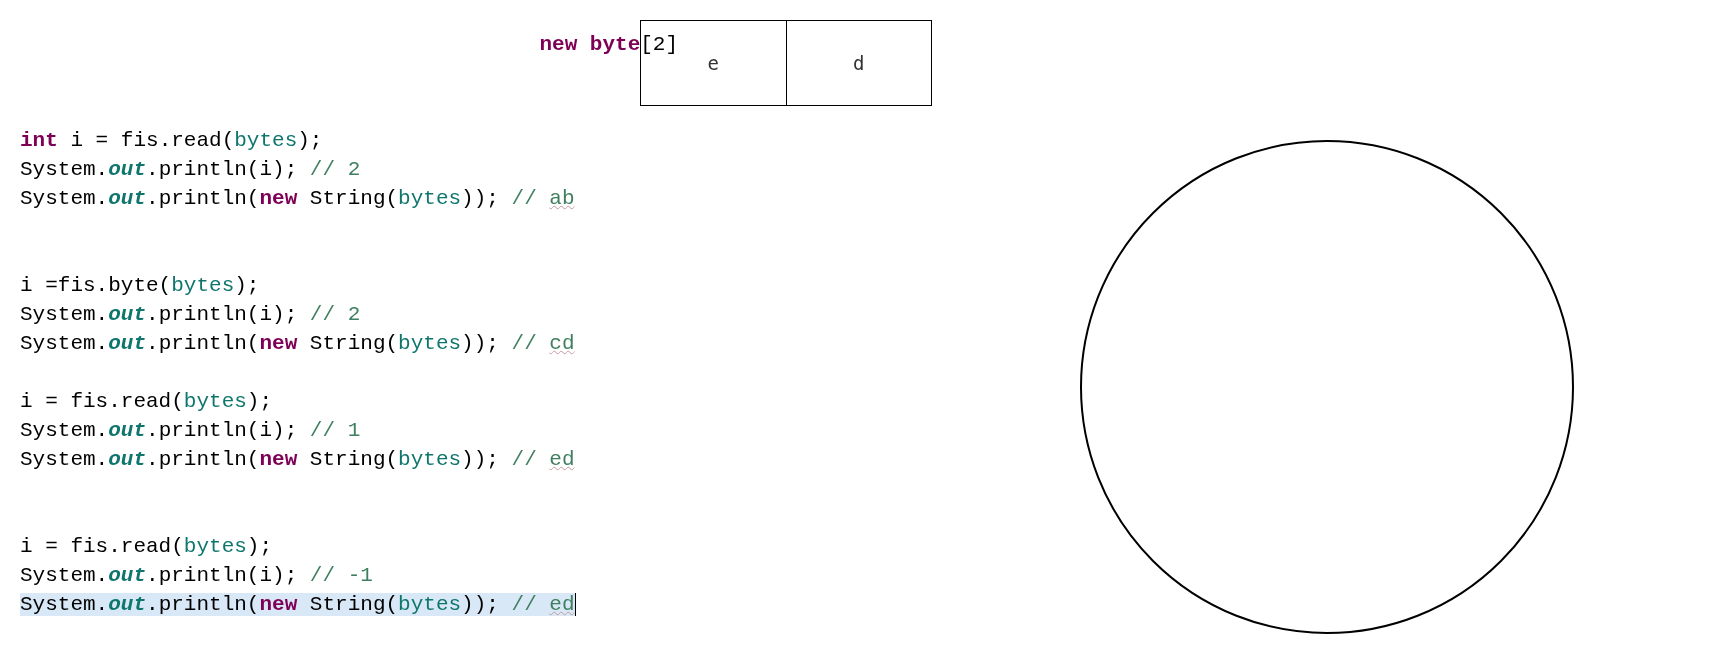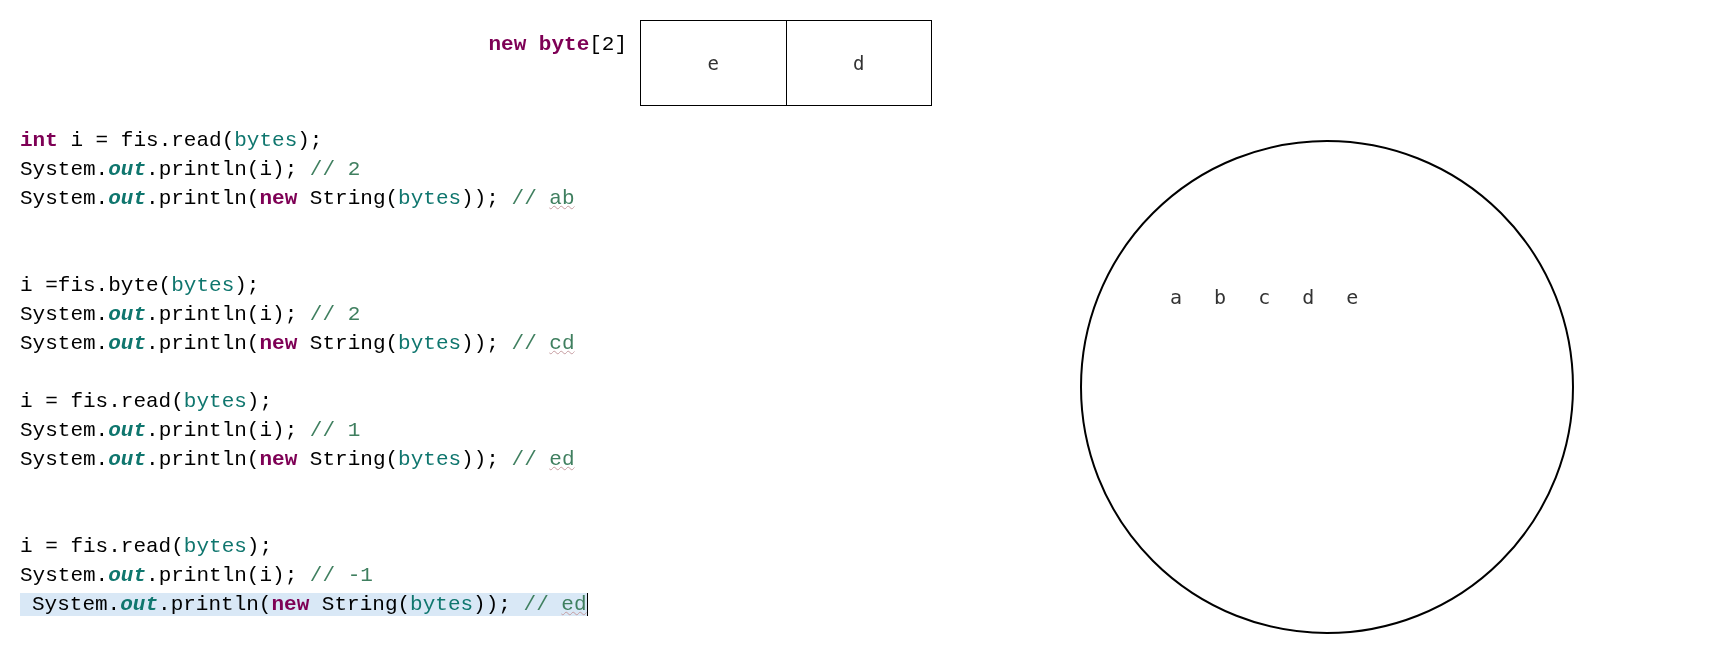--- a/index.html
+++ b/index.html
@@ -24,27 +24,27 @@
     top: 10px;
     white-space: pre;
     line-height: 29px;
   }
   .kw        { color: #7e0055; font-weight: bold; }   
   .field-it  { color: #0f766e; font-style: italic; font-weight: bold; } 
   .plain     { color: #000000; }
   .comment   { color: #3f7f5f; }
   .arg       { color: #0f766e; }  
   .wavy      { text-decoration: underline wavy #c59ca0; text-decoration-thickness: 1px; }
-  .cursor-bg { background: #d9e8f6; padding-left: 12px; }
+  .cursor-bg { background: #d9e8f6; }
   .caret-line { border-right: 1px solid #000; }
 
   
   .header-expr {
     position: absolute;
-    left: 438px;
+    left: 489px;
     top: 10px;
     white-space: pre;
   }
 
   
   .byte-table {
     position: absolute;
     left: 640px;
     top: 20px;
     border: 1.5px solid #000;
@@ -92,21 +92,20 @@
   <div class="header-expr">
     <span class="kw">new </span><span class="kw">byte</span><span class="plain">[2]</span>
   </div>
 
   <div class="byte-table">
     <div class="byte-cell">e</div>
     <div class="byte-cell">d</div>
   </div>
 
   <div class="circle"></div>
-  <div class="circle-text">a b c d e</div>
 
   <div class="code-area">
 <span> </span>
 <span> </span>
 <span> </span>
 <span><span class="kw">int</span><span class="plain"> i = fis.read(</span><span class="arg">bytes</span><span class="plain">);</span></span>
 <span><span class="plain">System.</span><span class="field-it">out</span><span class="plain">.println(i); </span><span class="comment">// 2</span></span>
 <span><span class="plain">System.</span><span class="field-it">out</span><span class="plain">.println(</span><span class="kw">new</span><span class="plain"> String(</span><span class="arg">bytes</span><span class="plain">)); </span><span class="comment">// </span><span class="comment wavy">ab</span></span>
 <span> </span>
 <span> </span>

